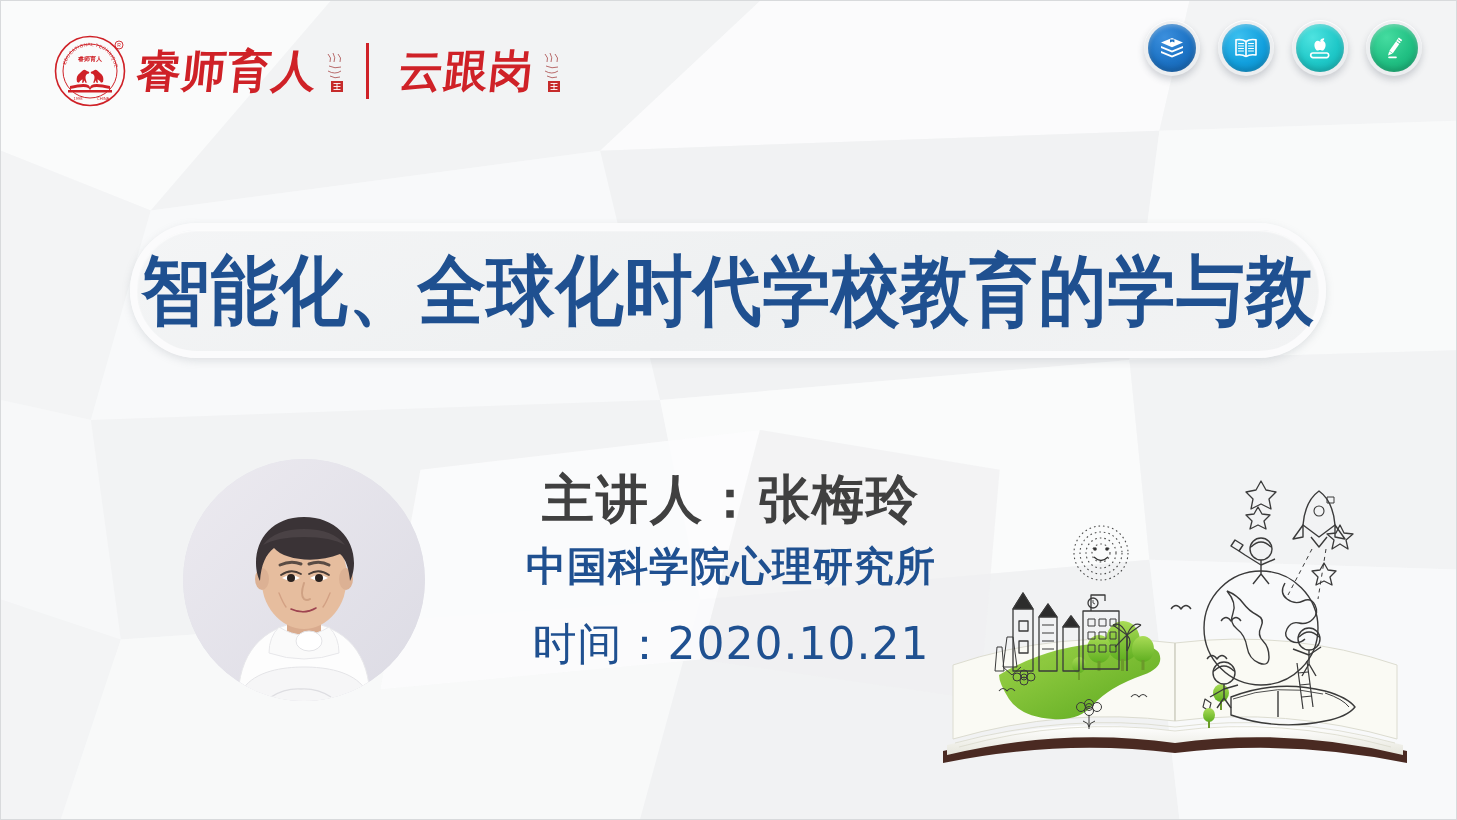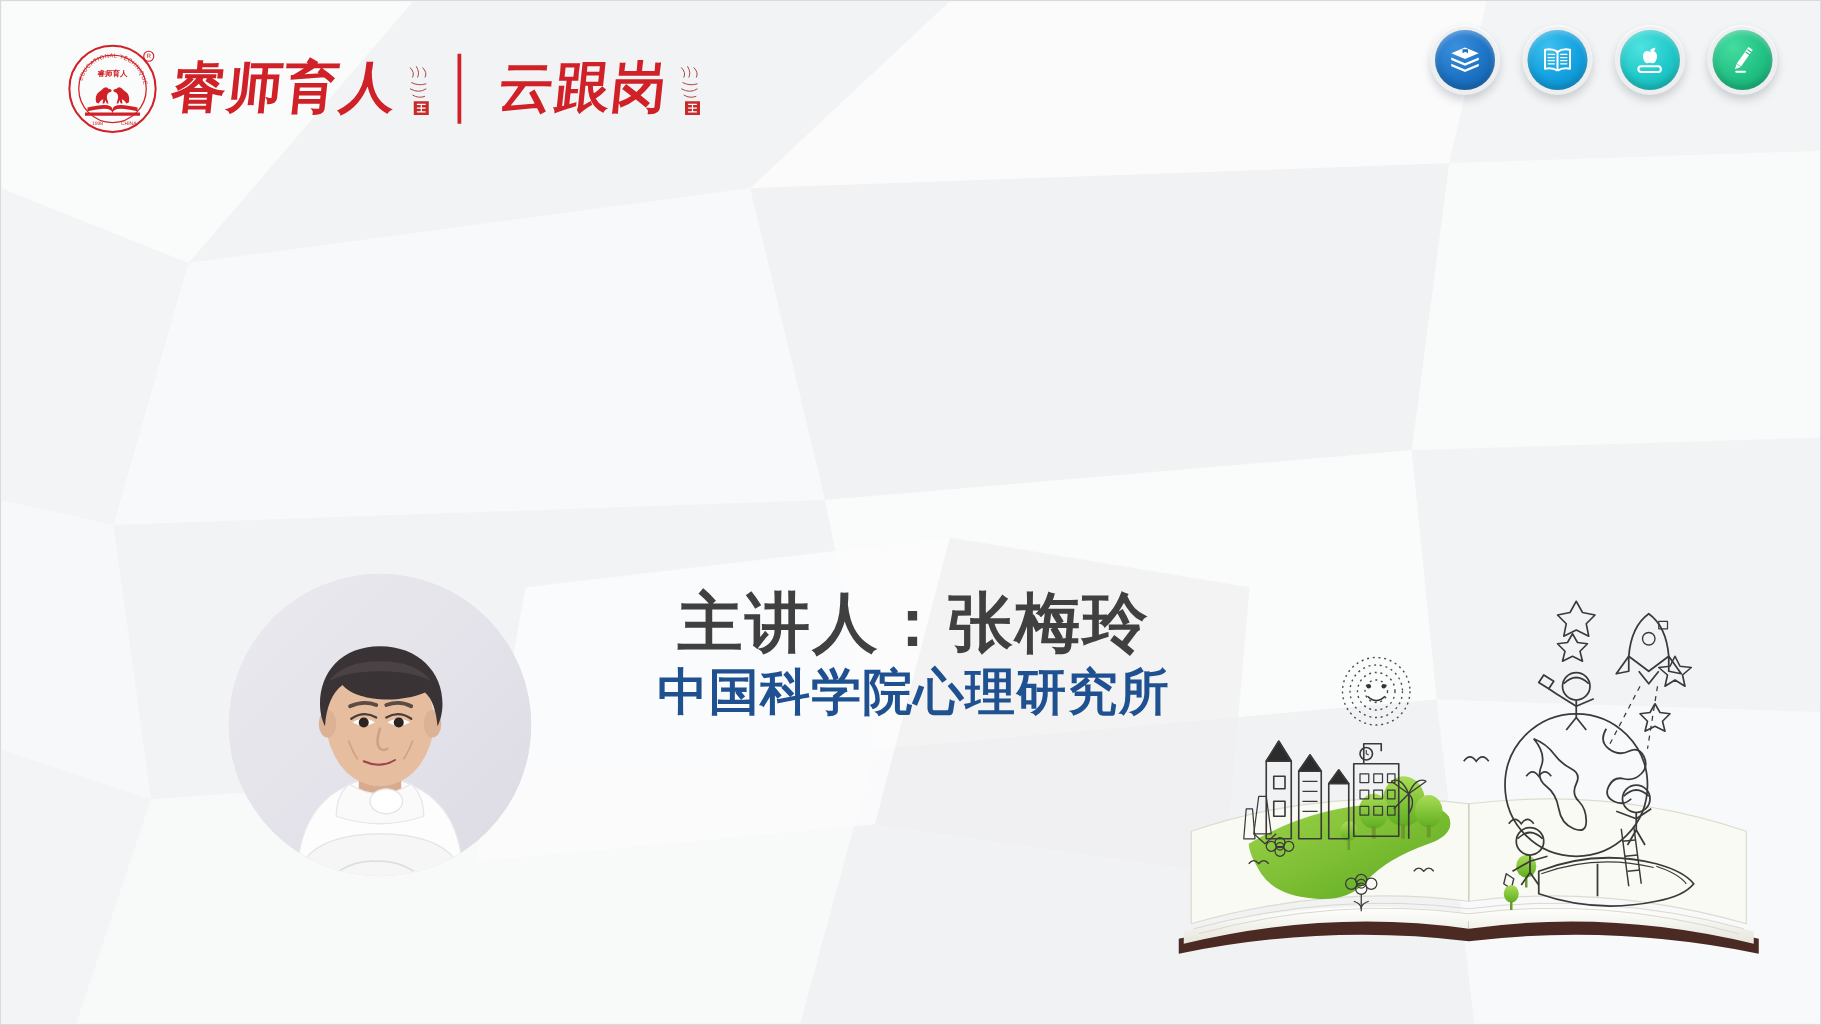--- a/index.html
+++ b/index.html
@@ -160,20 +160,21 @@
     letter-spacing: 2px;
     white-space: nowrap;
   }
   .speaker-org {
     font-family: "DejaVu Sans", "Liberation Sans", sans-serif;
     font-weight: 700;
     font-size: 40px;
     color: #1f5090;
     line-height: 1.3;
     letter-spacing: 1px;
+    margin-top: 12px;
     white-space: nowrap;
     text-align: center;
   }
   .speaker-date {
     font-family: "DejaVu Sans", "Liberation Sans", sans-serif;
     font-weight: 400;
     font-size: 44px;
     color: #1f5090;
     line-height: 1.2;
     letter-spacing: 1px;
@@ -336,20 +337,23 @@
           </g>
           <g stroke="#21c083" stroke-width=".9">
             <path d="M18 5.6 l3.4 2.4 M16.6 7.6 l3.4 2.4"></path>
           </g>
           <path d="M9 23.4 h7" stroke="#ffffff" stroke-width="1.6" stroke-linecap="round" fill="none"></path>
         </svg>
       </div>
     </div>
   </div>
 
+  <div class="title-pill">
+    <div class="title-text">智能化、全球化时代学校教育的学与教</div>
+  </div>
 
   <div class="portrait">
     <svg viewBox="0 0 242 242">
       <defs>
         <clipPath id="circleClip">
             <circle cx="121" cy="121" r="121"></circle>
           </clipPath>
         <linearGradient id="bgGrad" x1="0" y1="0" x2="1" y2="1">
           <stop offset="0%" stop-color="#eceaf0"></stop>
           <stop offset="100%" stop-color="#dcdbe4"></stop>
@@ -395,20 +399,21 @@
 
         <path d="M96 134 q4 10 7 14" stroke="#d3a184" stroke-width="1.4" fill="none" stroke-linecap="round"></path>
         <path d="M147 134 q-4 10 -7 14" stroke="#d3a184" stroke-width="1.4" fill="none" stroke-linecap="round"></path>
       </g>
     </svg>
   </div>
 
   <div class="speaker-block">
     <div class="speaker-name">主讲人：张梅玲</div>
     <div class="speaker-org">中国科学院心理研究所</div>
+    <div class="speaker-date">时间：2020.10.21</div>
   </div>
 
   <div class="book-art">
     <svg viewBox="0 0 490 345">
       <defs>
         <linearGradient id="hillGrad" x1="0" y1="0" x2="1" y2="1">
           <stop offset="0%" stop-color="#9fd44a"></stop>
           <stop offset="100%" stop-color="#5aa81e"></stop>
         </linearGradient>
         <linearGradient id="treeGrad" x1="0" y1="0" x2="0" y2="1">

